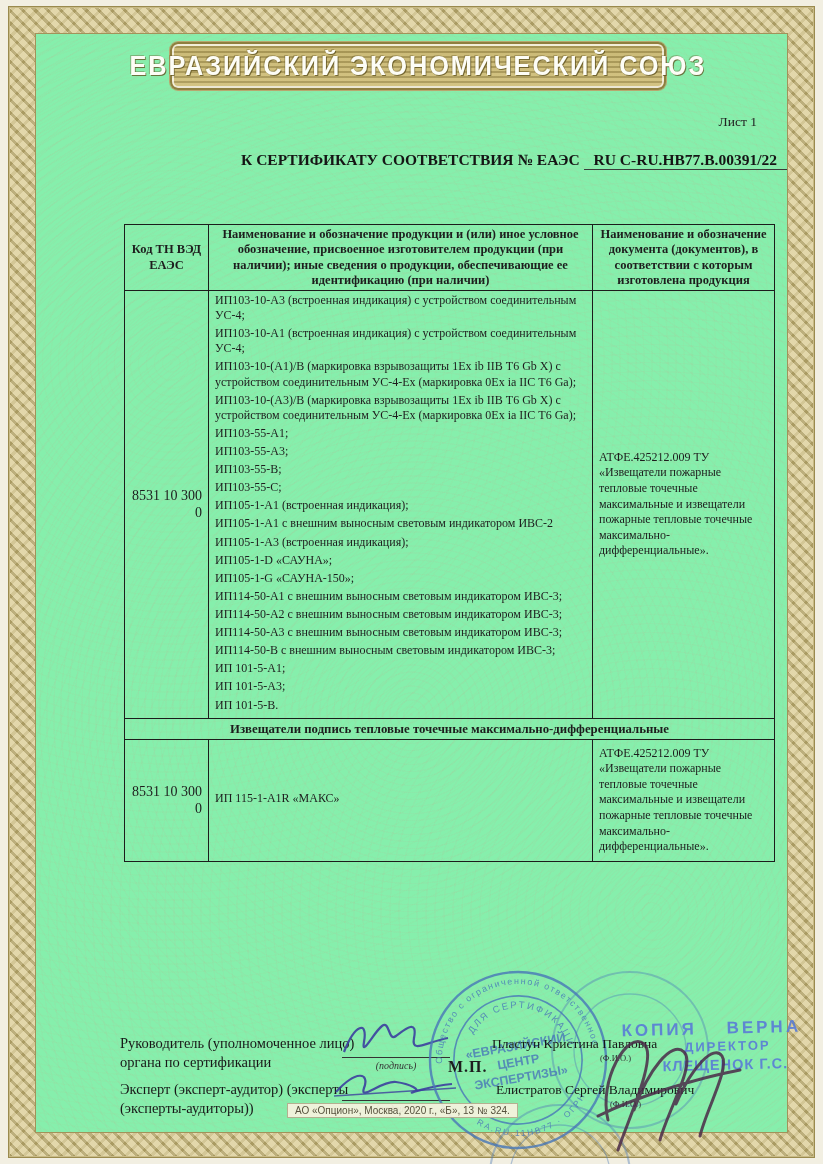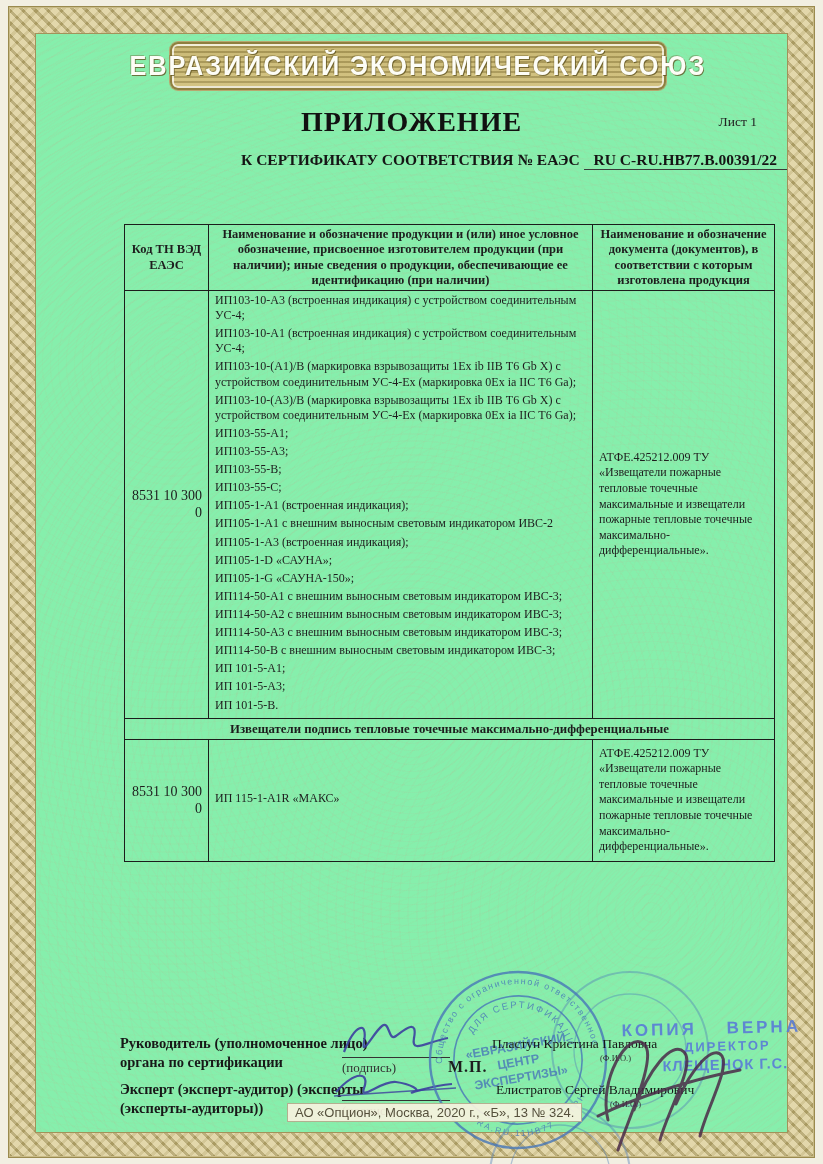--- a/index.html
+++ b/index.html
@@ -83,59 +83,58 @@
   }
   td.secbar{
     font-weight:700;text-align:center;font-size:12.8px;padding:1px 4px;
   }
   td.code{text-align:right;font-size:14px;}
   td.products{vertical-align:top;padding:4px 8px;}
   td.products p{margin:0 0 3px 0;}
   td.doc{font-size:12px;line-height:1.3;padding:4px 8px;vertical-align:middle;}
   
   .footer-label{
-    position:absolute;font-weight:700;font-size:14.5px;line-height:1.3;width:250px;color:#181818;
+    position:absolute;font-weight:400;font-size:14.5px;line-height:1.3;width:250px;color:#181818;
   }
   .sigline{
     position:absolute;width:108px;border-bottom:1.1px solid #333;height:14px;
   }
   .sigcap{
-    position:absolute;width:108px;text-align:left;font-size:13px;color:#333;
+    position:absolute;width:108px;text-align:center;font-size:10px;color:#333;font-style:italic;
   }
   .fio-name{position:absolute;font-size:13.5px;color:#161616;white-space:nowrap;}
   .fiocap{position:absolute;font-size:8.5px;color:#333;padding-left:44px;}
   .mp{position:absolute;font-size:16px;font-weight:700;letter-spacing:1px;}
   .copystamp{
     position:absolute;left:622px;top:1018px;color:#5b7ed6;
     font-family:"Liberation Sans", sans-serif;font-weight:700;text-align:left;
     transform:rotate(-1.5deg);opacity:.92;line-height:1.25;
   }
   .copystamp .l1{font-size:17px;letter-spacing:3px;word-spacing:22px;white-space:nowrap;}
   .copystamp .l2{font-size:13px;letter-spacing:2px;margin-left:62px;}
   .copystamp .l3{font-size:14.5px;letter-spacing:1px;margin-left:40px;white-space:nowrap;}
   .printer-note{
-    position:absolute;left:287px;top:1103px;font-size:13px;color:#55503c;
+    position:absolute;left:287px;top:1103px;font-size:10px;color:#55503c;
     font-family:"Liberation Sans", sans-serif;
     background:rgba(247,242,222,.92);border:1px solid rgba(120,110,70,.5);
     padding:1px 7px;white-space:nowrap;
   }
   svg{position:absolute;overflow:visible;}
   .stamp-svg{opacity:.82;}
 </style>
 </head>
 <body>
 
 <div class="frame"></div>
 <div class="page">
 
   <div class="banner">
     <span>ЕВРАЗИЙСКИЙ ЭКОНОМИЧЕСКИЙ СОЮЗ</span>
   </div>
 
-  <div class="doc-title">ПРИЛОЖЕНИЕ</div>
   <div class="sheet">Лист 1</div>
 
   <div class="certline">
     <span>К СЕРТИФИКАТУ СООТВЕТСТВИЯ № ЕАЭС</span>
     <span class="num">RU C-RU.HB77.B.00391/22</span>
   </div>
 
 
   <table class="cert">
     <colgroup>

